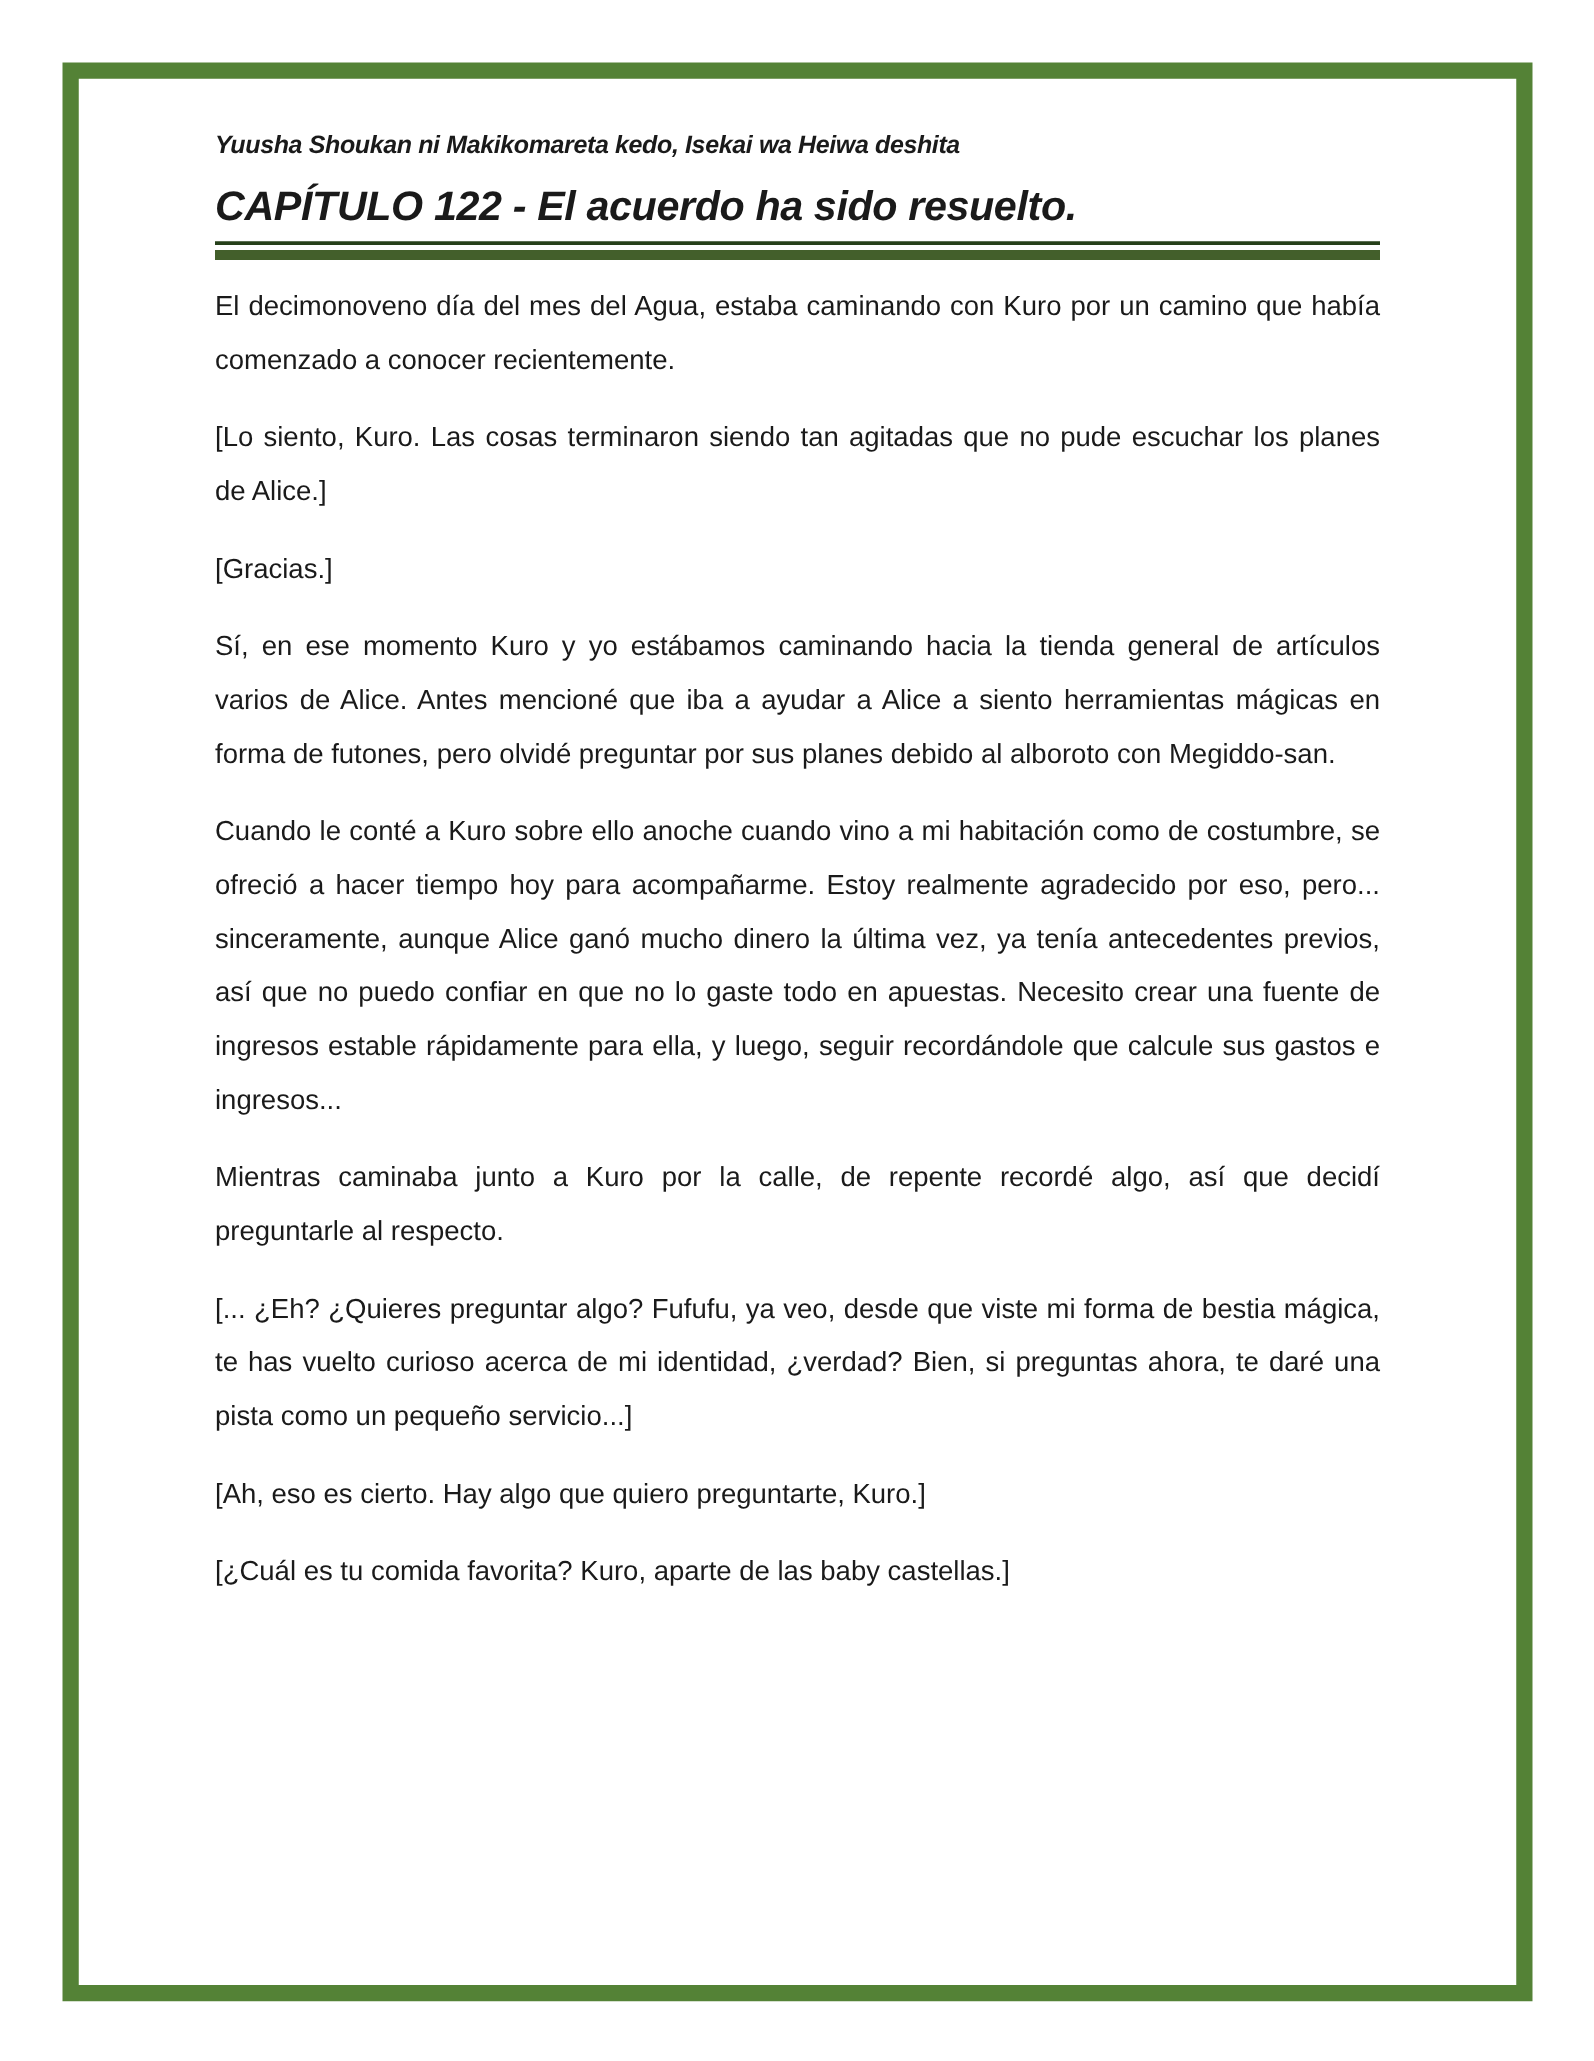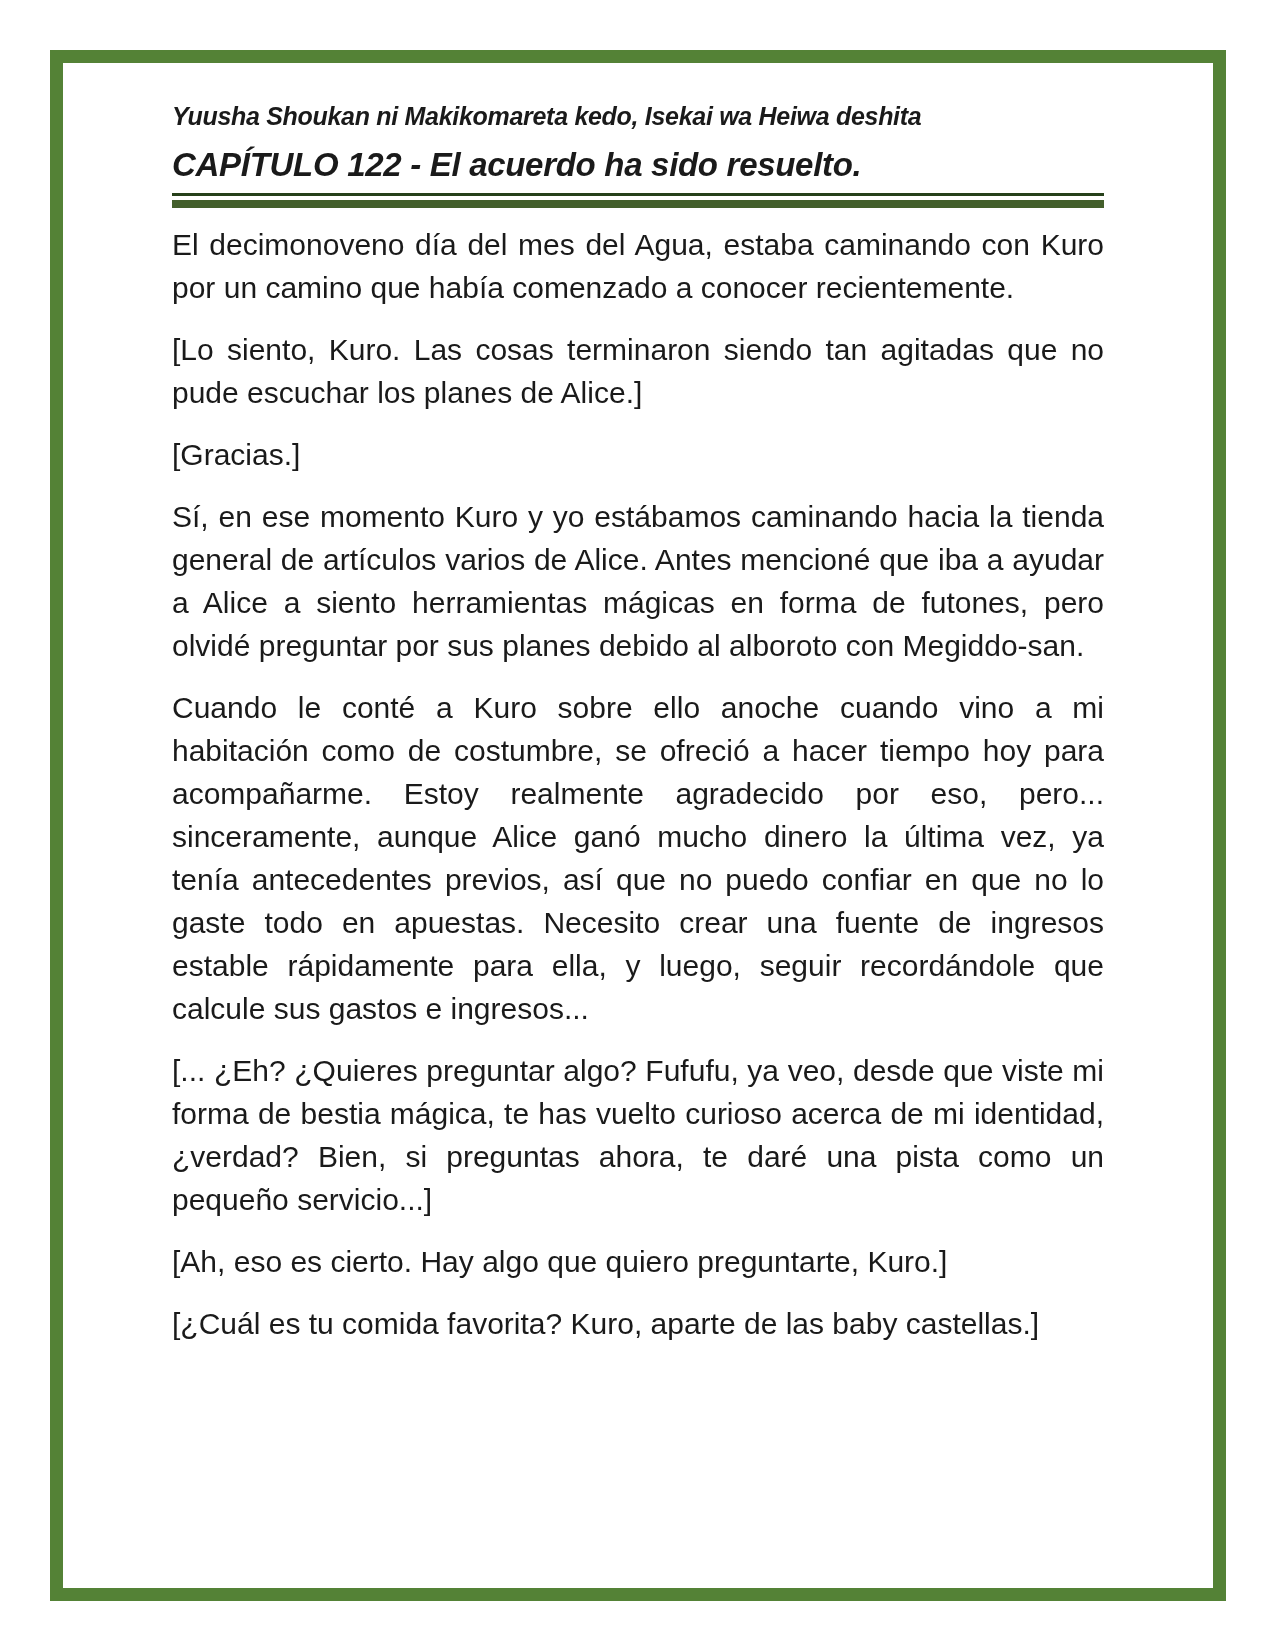--- a/index.html
+++ b/index.html
@@ -29,21 +29,21 @@
     left: 172px;
     top: 98px;
     width: 932px;
   }
   .title-block {
     font-style: italic;
     font-weight: bold;
     letter-spacing: -0.3px;
   }
   .novel-title {
-    font-size: 25px;
+    font-size: 20px;
     line-height: 36px;
     margin: 0 0 13px 0;
   }
   .chapter-title {
     font-size: 33px;
     line-height: 36px;
     margin: 0 0 10px 0;
   }
   .divider .thin {
     height: 3px;
@@ -51,21 +51,21 @@
     margin-bottom: 4px;
   }
   .divider .thick {
     height: 8px;
     background: var(--rule-thick, #435f2b);
   }
   .body-text {
     margin-top: 15px;
   }
   .body-text p {
-    font-size: 30px;
+    font-size: 22px;
     line-height: 43px;
     text-align: justify;
     margin: 0 0 19px 0;
   }
   .body-text p:last-child {
     margin-bottom: 0;
   }
 </style>
 </head>
 <body>
@@ -82,18 +82,19 @@
       <div class="thick"></div>
     </div>
   </div>
 
   <div class="body-text">
     <p>El decimonoveno día del mes del Agua, estaba caminando con Kuro por un camino que había comenzado a conocer recientemente.</p>
     <p>[Lo siento, Kuro. Las cosas terminaron siendo tan agitadas que no pude escuchar los planes de Alice.]</p>
     <p>[Gracias.]</p>
     <p>Sí, en ese momento Kuro y yo estábamos caminando hacia la tienda general de artículos varios de Alice. Antes mencioné que iba a ayudar a Alice a siento herramientas mágicas en forma de futones, pero olvidé preguntar por sus planes debido al alboroto con Megiddo-san.</p>
     <p>Cuando le conté a Kuro sobre ello anoche cuando vino a mi habitación como de costumbre, se ofreció a hacer tiempo hoy para acompañarme. Estoy realmente agradecido por eso, pero... sinceramente, aunque Alice ganó mucho dinero la última vez, ya tenía antecedentes previos, así que no puedo confiar en que no lo gaste todo en apuestas. Necesito crear una fuente de ingresos estable rápidamente para ella, y luego, seguir recordándole que calcule sus gastos e ingresos...</p>
+    <p>Mientras caminaba junto a Kuro por la calle, de repente recordé algo, así que decidí preguntarle al respecto.</p>
     <p>[... ¿Eh? ¿Quieres preguntar algo? Fufufu, ya veo, desde que viste mi forma de bestia mágica, te has vuelto curioso acerca de mi identidad, ¿verdad? Bien, si preguntas ahora, te daré una pista como un pequeño servicio...]</p>
     <p>[Ah, eso es cierto. Hay algo que quiero preguntarte, Kuro.]</p>
     <p>[¿Cuál es tu comida favorita? Kuro, aparte de las baby castellas.]</p>
   </div>
 
 </div>
 
 </body></html>

